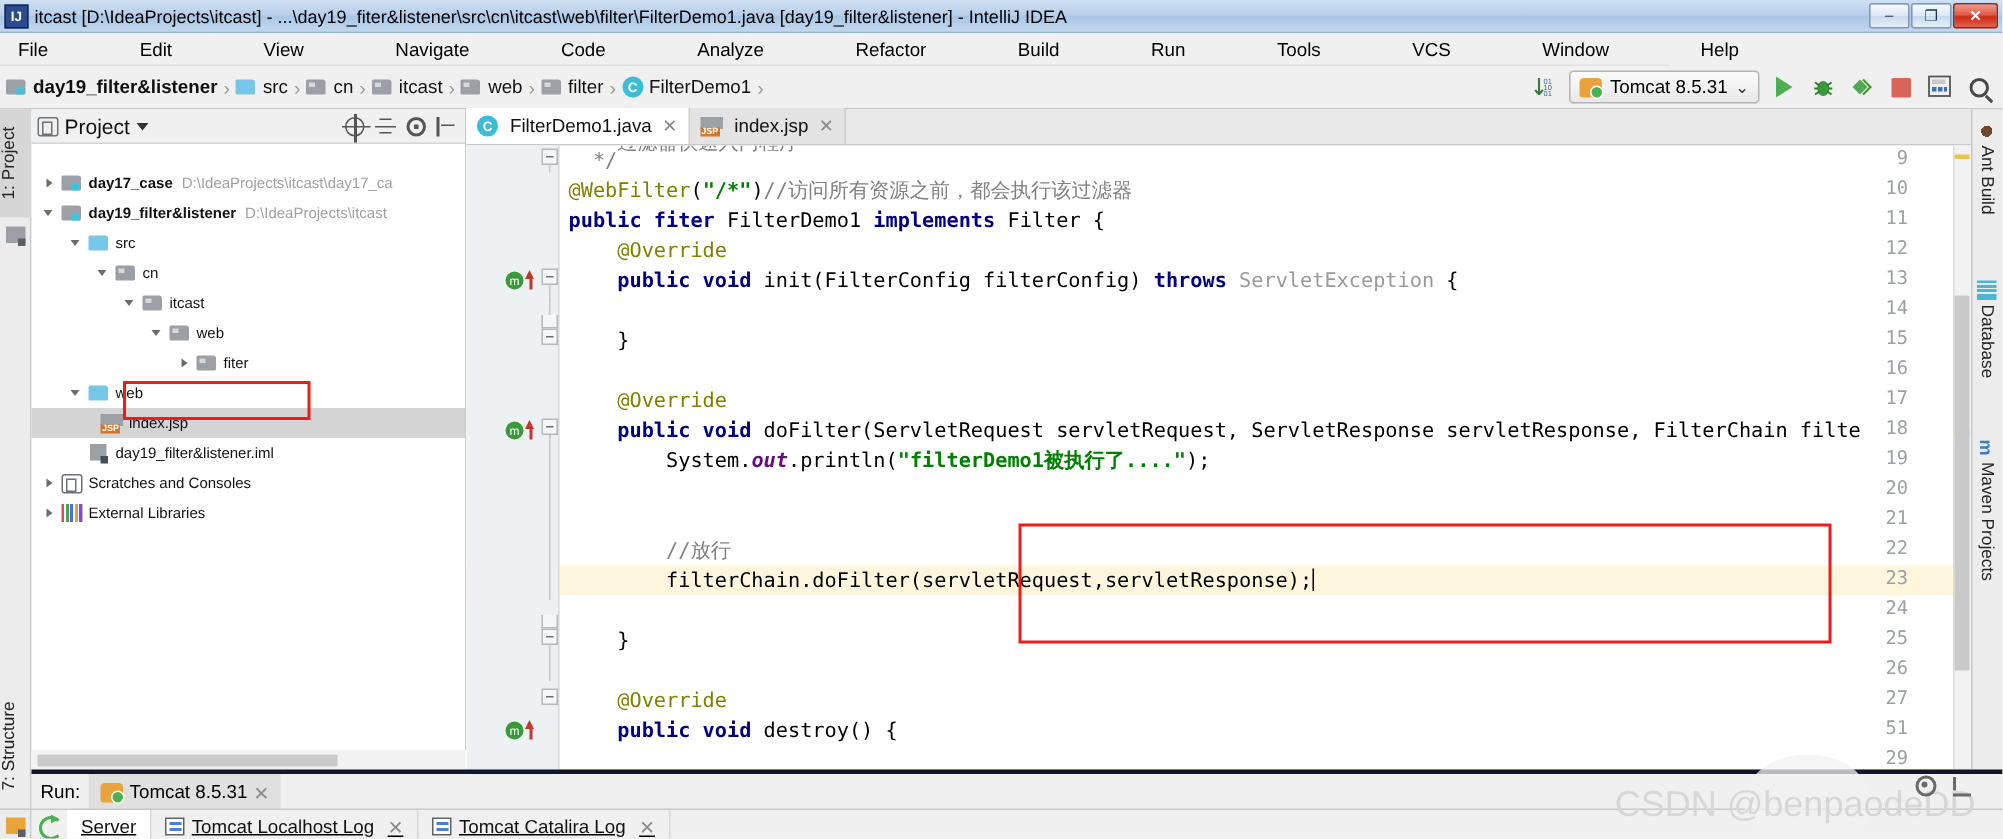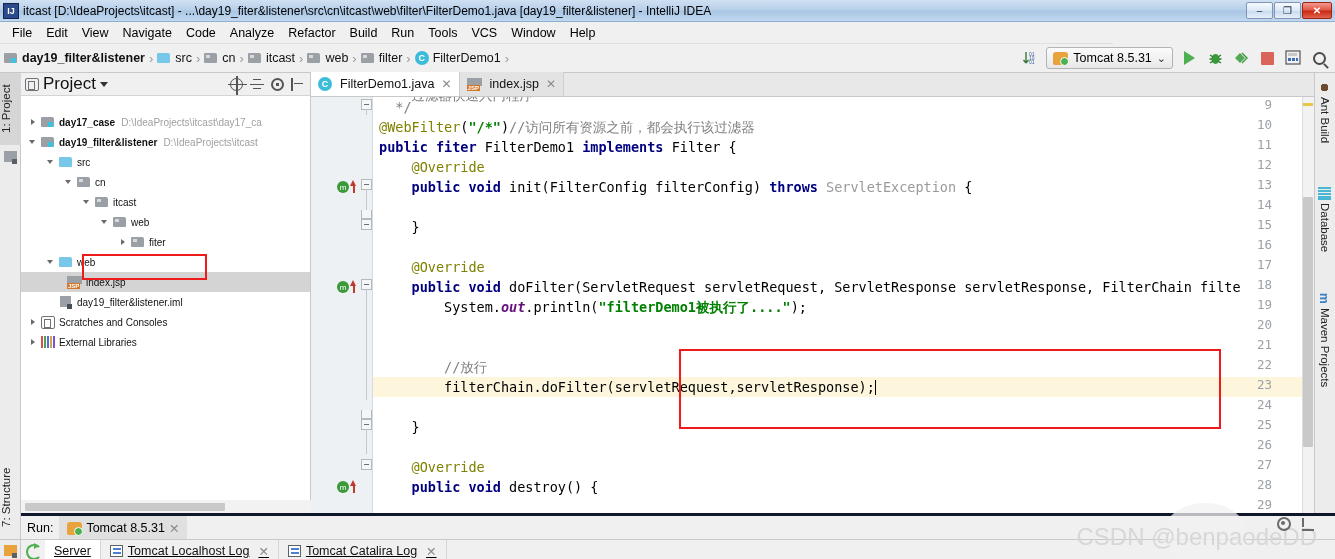--- a/index.html
+++ b/index.html
@@ -39,21 +39,21 @@
   }
   .wbtn.close {
     background: linear-gradient(180deg,#f49a8e 0%,#e05a48 45%,#cb2a14 55%,#e0634f 100%);
     border-color: #9c2412; color: #fff; font-weight: bold; width: 30px;
   }
 
   
   .menubar {
     position: absolute; top: 22px; left: 0; width: 1113px; height: 22px;
     background: #f0f0f0; display: flex; align-items: center;
-    padding-left: 5px; border-bottom: 1px solid #e0e0e0;
+    padding-left: 5px; border-bottom: 1px solid #e0e0e0; gap: 47px;
   }
   .menu-item { padding: 2px 7px; font-size: 12.5px; color: #000; }
 
   
   .navbar {
     position: absolute; top: 44px; left: 0; width: 1335px; height: 29px;
     background: #f0f0f0; display: flex; align-items: center;
     border-bottom: 1px solid #c8c8c8; padding-left: 4px;
   }
   .crumb { display: flex; align-items: center; font-size: 12.5px; color: #111; }
@@ -108,21 +108,21 @@
 
   
   .projpanel {
     position: absolute; top: 73px; left: 21px; width: 290px; height: 440px;
     background: #fff; border-right: 1px solid #c8c8c8;
   }
   .projhdr {
     height: 23px; background: #f0f0f0; border-bottom: 1px solid #d4d4d4;
     display: flex; align-items: center; padding: 0 4px; gap: 4px;
   }
-  .projhdr-title { font-size: 17px; color: #111; }
+  .projhdr-title { font-size: 14px; color: #111; }
   .proj-ico { width:14px;height:13px;border:1px solid #6d7278;border-radius:2px;position:relative;flex:none;}
   .proj-ico::after{content:'';position:absolute;left:2px;top:2px;width:5px;height:7px;border:1px solid #6d7278;}
   .caret-d { width:0;height:0;border-left:4px solid transparent;border-right:4px solid transparent;border-top:5px solid #333; }
   .hdr-right { margin-left:auto; display:flex;align-items:center;gap:7px;padding-right:2px; }
   .ic-target { width:13px;height:13px;border:1.6px solid #555;border-radius:50%;position:relative;}
   .ic-target::before{content:'';position:absolute;left:-3px;top:5px;width:19px;height:1.6px;background:#555;}
   .ic-target::after{content:'';position:absolute;top:-3px;left:5px;width:1.6px;height:19px;background:#555;}
   .ic-collapse{width:14px;height:13px;position:relative;}
   .ic-collapse::before{content:'';position:absolute;top:6px;left:0;width:14px;height:1.6px;background:#555;}
   .ic-collapse::after{content:'';position:absolute;top:1px;left:3px;width:8px;height:1.6px;background:#555;box-shadow:0 9px 0 #555;}
@@ -609,21 +609,21 @@
         <div class="lnum" style="top:180px;">18</div>
         <div class="lnum" style="top:200px;">19</div>
         <div class="lnum" style="top:220px;">20</div>
         <div class="lnum" style="top:240px;">21</div>
         <div class="lnum" style="top:260px;">22</div>
         <div class="lnum" style="top:280px;">23</div>
         <div class="lnum" style="top:300px;">24</div>
         <div class="lnum" style="top:320px;">25</div>
         <div class="lnum" style="top:340px;">26</div>
         <div class="lnum" style="top:360px;">27</div>
-        <div class="lnum" style="top:380px;">28</div>
+        <div class="lnum" style="top:380px;">51</div>
         <div class="lnum" style="top:400px;">29</div>
       </div>
 
       <div class="gmark" style="top:83px;">
         <span class="dot">m</span>
         <span class="up"></span>
           <span class="upstem"></span>
       </div>
       <div class="gmark" style="top:183px;">
         <span class="dot">m</span>

